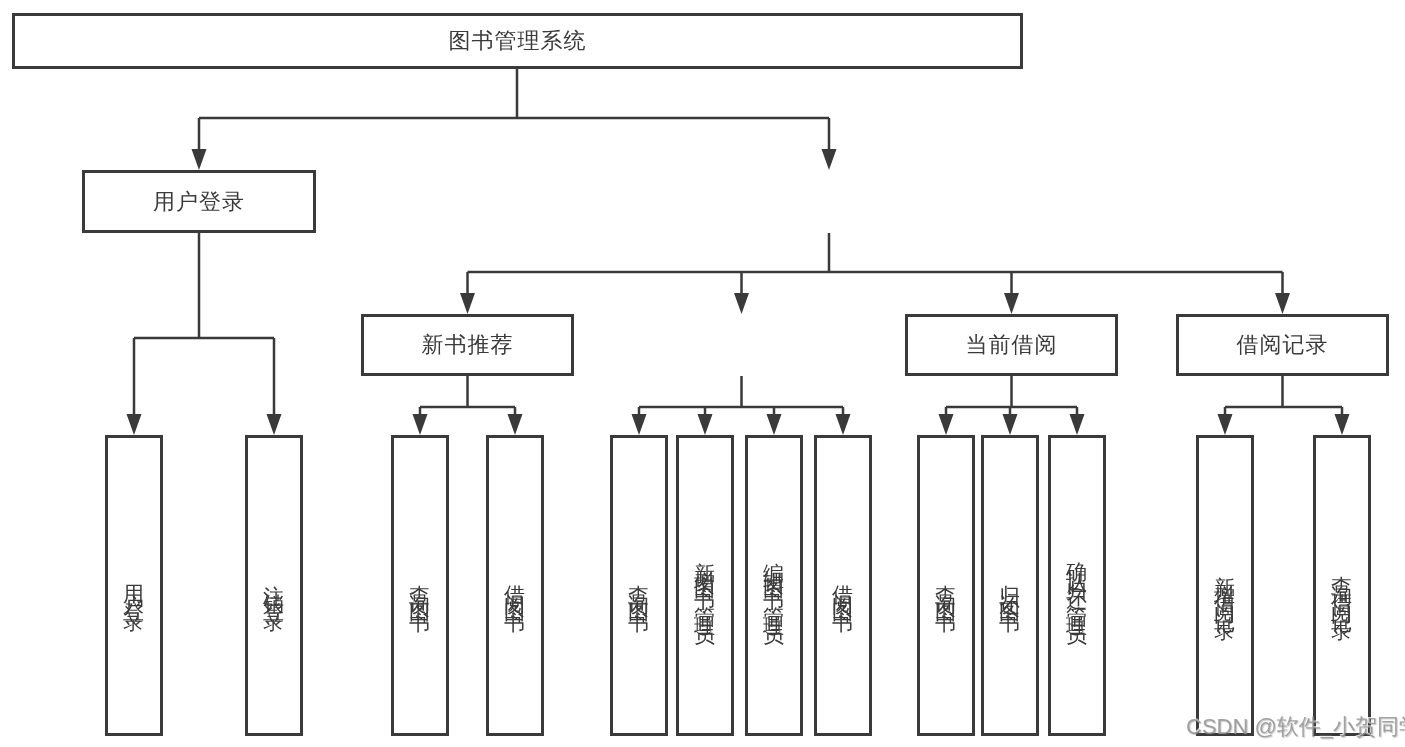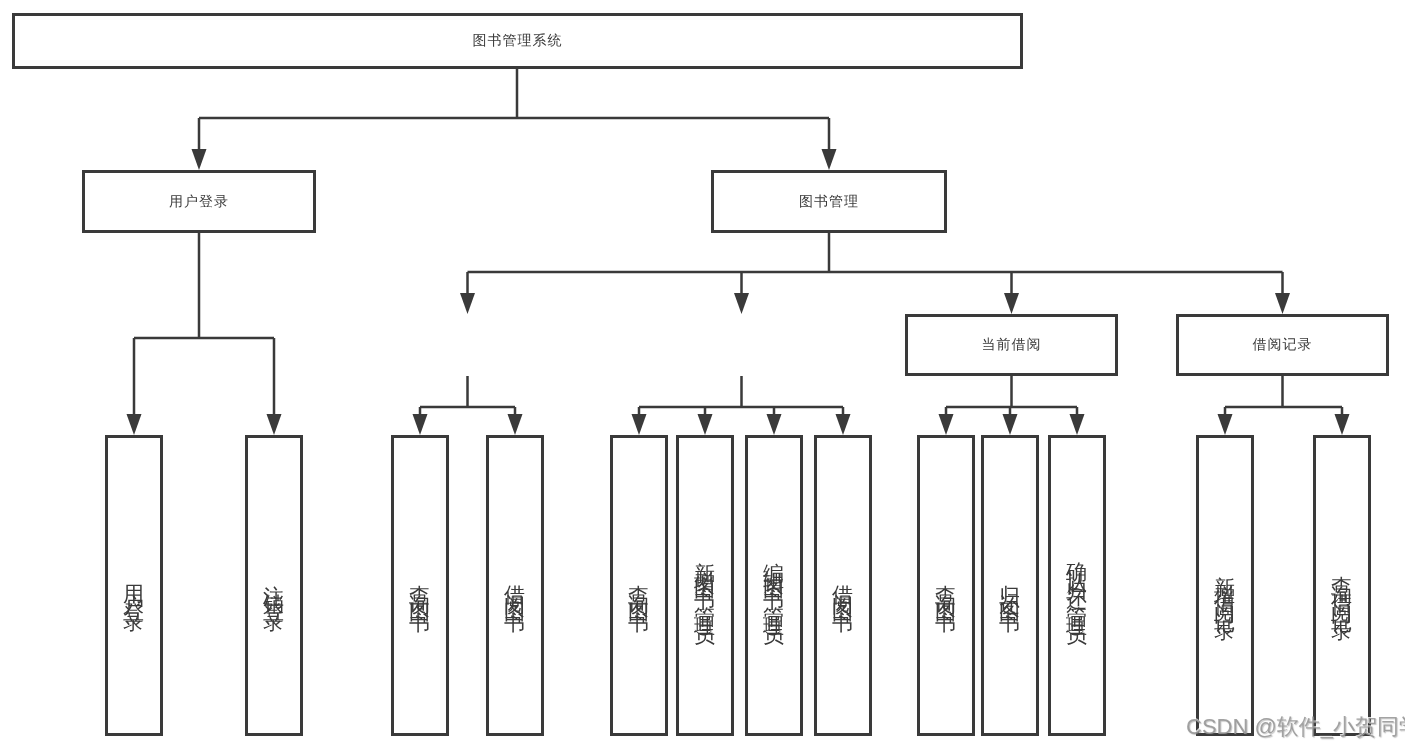--- a/index.html
+++ b/index.html
@@ -27,21 +27,21 @@
     position: absolute;
     box-sizing: border-box;
     background: #ffffff;
     border: 3px solid #3a3a3a;
     display: flex;
     align-items: center;
     justify-content: center;
     color: #3a3a3a;
   }
   .box .label {
-    font-size: 14px;
+    font-size: 22px;
     letter-spacing: 1px;
     white-space: nowrap;
   }
   .box.v .label {
     writing-mode: vertical-rl;
     text-orientation: mixed;
     font-size: 21px;
     line-height: 1;
     letter-spacing: 9px;
     white-space: normal;
@@ -115,24 +115,24 @@
     </g>
   </svg>
 
   <div class="box h" style="left:12px; top:13px; width:1011px; height:56px;">
     <span class="label">图书管理系统</span>
   </div>
 
   <div class="box h" style="left:82px; top:170px; width:234px; height:63px;">
     <span class="label">用户登录</span>
   </div>
-  <div class="box h" style="left:711px; top:170px; width:236px; height:63px;">
-    <span class="label">图书管理</span>
+
+  <div class="box h" style="left:361px; top:314px; width:213px; height:62px;">
+    <span class="label">新书推荐</span>
   </div>
-
   <div class="box h" style="left:905px; top:314px; width:213px; height:62px;justify-content:center;">
     <span class="label">当前借阅</span>
   </div>
   <div class="box h" style="left:1176px; top:314px; width:213px; height:62px;">
     <span class="label">借阅记录</span>
   </div>
 
   <div class="box v" style="left:105px; top:435px; width:58px; height:301px;">
     <span class="label">用户登录</span>
   </div>

